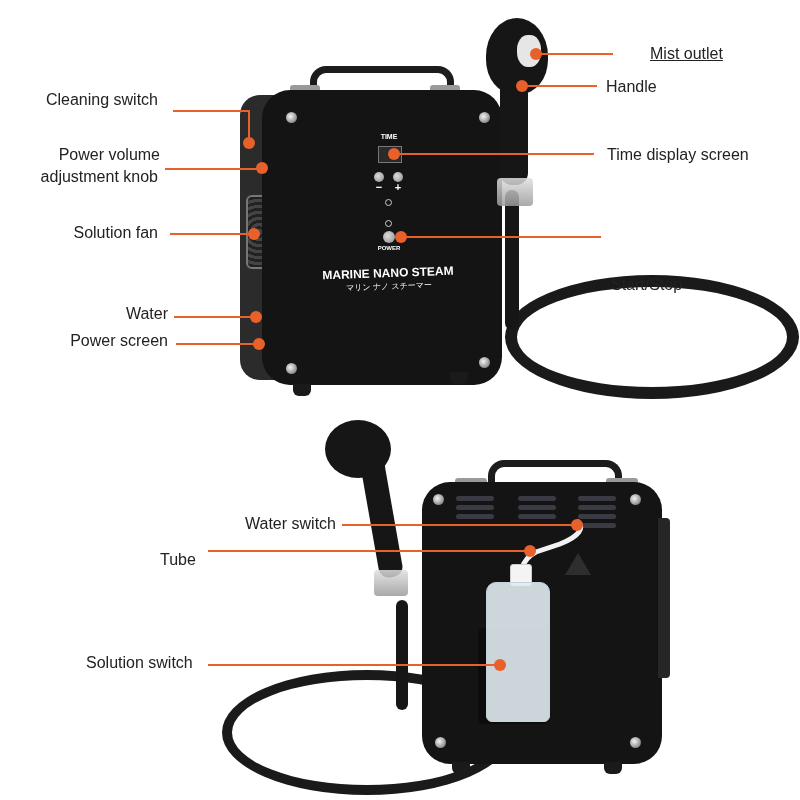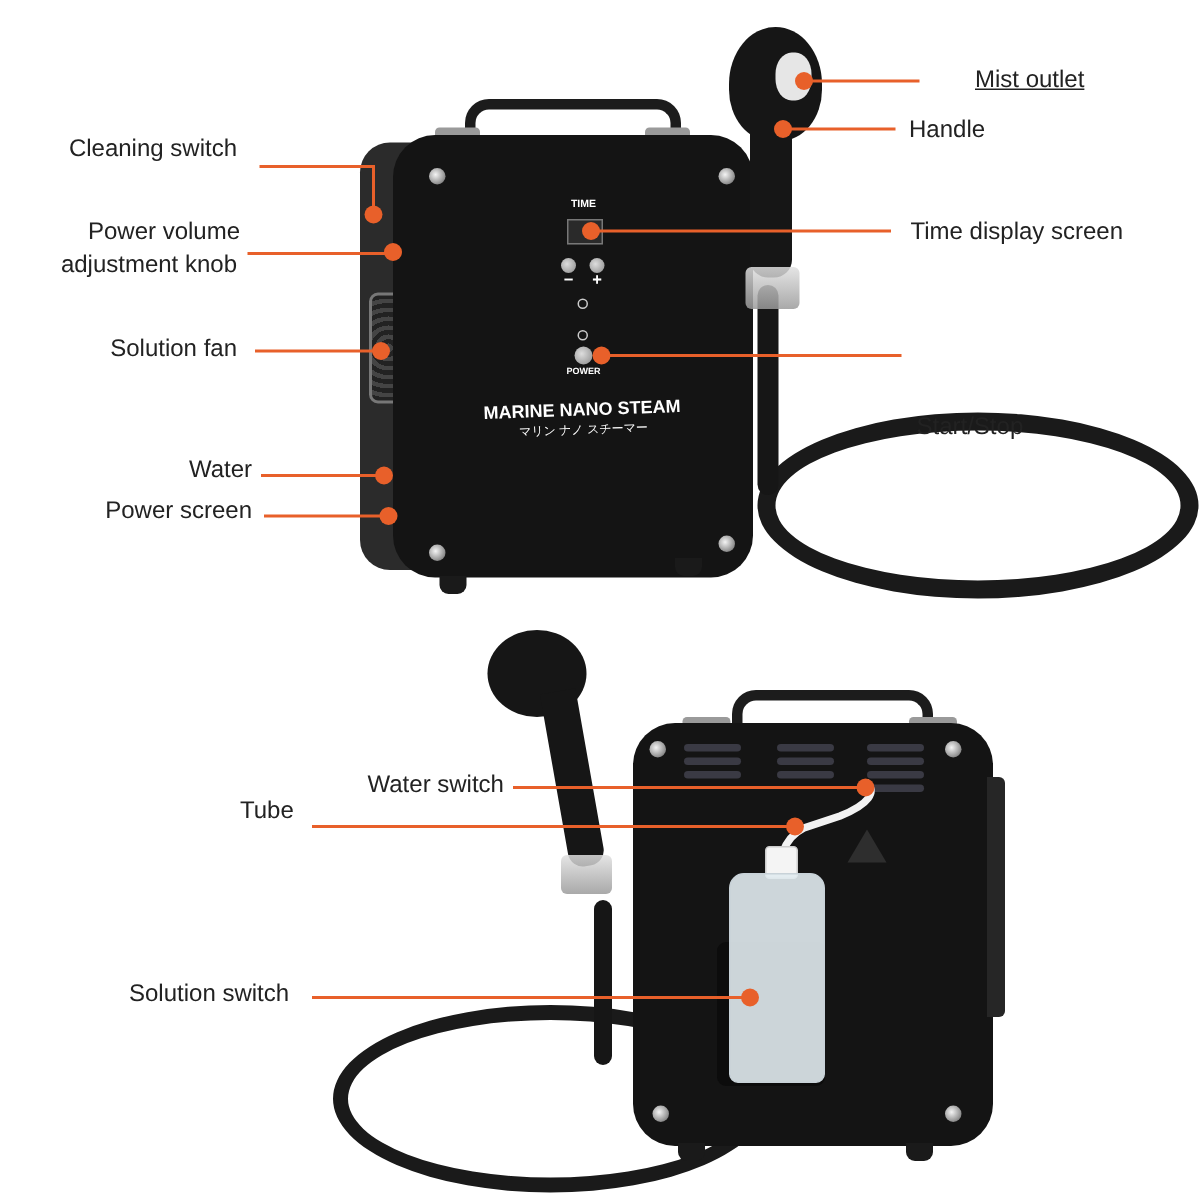--- a/index.html
+++ b/index.html
@@ -146,20 +146,20 @@
     <path d="M78 4 C 84 10, 80 18, 60 26 L 36 34 C 28 38, 24 44, 22 50" stroke="#f2f2f2" stroke-width="5" fill="none" stroke-linecap="round"></path>
   </svg>
 
   <div class="cap" style="left:510px;top:564px;width:20px;height:20px;"></div>
   <div class="bottle" style="left:486px;top:582px;width:62px;height:138px;"></div>
 
   <div class="label" style="left:245px;top:515px;">Water switch</div>
   <div class="line" style="left:342px;top:524px;width:234px;"></div>
   <div class="dot" style="left:577px;top:525px;"></div>
 
-  <div class="label" style="left:160px;top:532px;">Tube</div>
+  <div class="label" style="left:160px;top:551px;">Tube</div>
   <div class="line" style="left:208px;top:550px;width:322px;"></div>
   <div class="dot" style="left:530px;top:551px;"></div>
 
   <div class="label" style="left:86px;top:654px;">Solution switch</div>
   <div class="line" style="left:208px;top:664px;width:292px;"></div>
   <div class="dot" style="left:500px;top:665px;"></div>
 </div>
 
 </body></html>

